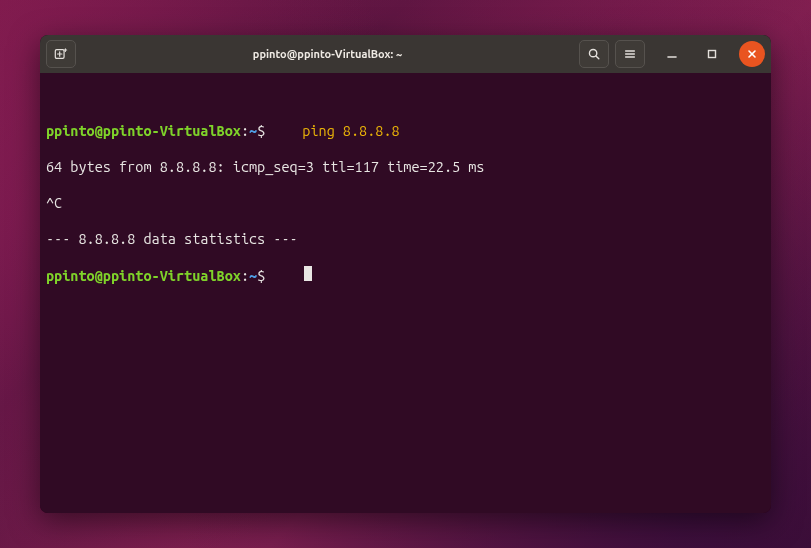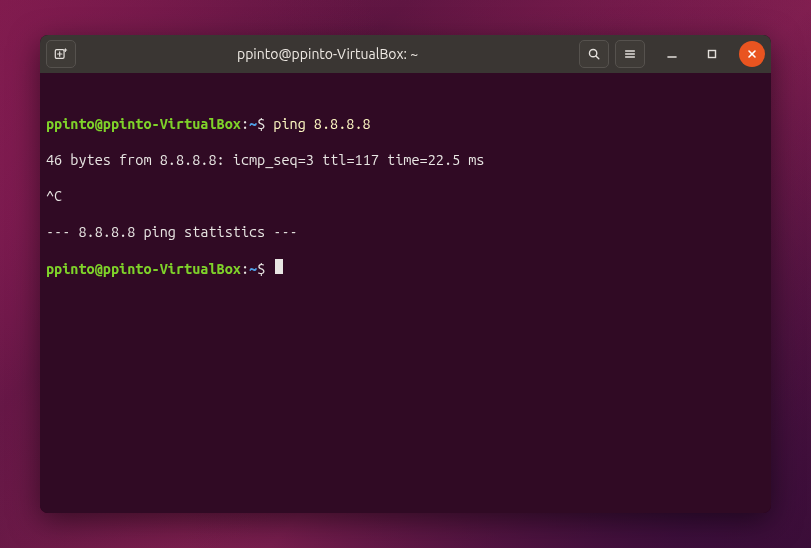--- a/index.html
+++ b/index.html
@@ -44,48 +44,48 @@
       display: flex; align-items: center; justify-content: center;
       color: #e4e0dc;
     }
     .tb-btn.framed { border: 1px solid #56524e; background: #3f3b37; }
     .tb-btn svg { width: 14px; height: 14px; display: block; }
     .title {
       flex: 1;
       text-align: center;
       color: #efeae4;
       font-family: Ubuntu, "Segoe UI", sans-serif;
-      font-size: 14px;
-      font-weight: 400;
+      font-size: 11px;
+      font-weight: 700;
     }
     .win-ctl {
       width: 26px; height: 26px;
       border-radius: 50%;
       display: flex; align-items: center; justify-content: center;
       margin-left: 8px;
       color: #e4e0dc;
     }
     .win-ctl.close { background: #e95420; color: #fff; }
     .win-ctl svg { width: 10px; height: 10px; display: block; }
     .terminal {
       flex: 1;
       background: #300a24;
-      padding: 6px 6px;
+      padding: 13px 6px;
       font-size: 14.5px;
       line-height: 18px;
       color: #e8e6e3;
       white-space: pre;
       overflow: hidden;
     }
     .prompt-line { display: flex; flex-wrap: wrap; align-items: baseline; }
     .host { color: #7fd32a; font-weight: bold; }
     .colon { color: #e8e6e3; }
     .cwd { color: #4f9ee3; font-weight: bold; }
     .dollar { color: #e8e6e3; margin-right: 8px; }
-    .cmd { color: #fef9c3; }
+    .cmd { color: #eab308; margin-left: 29px; }
     .out { color: #e8e6e3; }
     .cursor {
       display: inline-block;
       width: 8px; height: 15px;
       background: #e8e6e3;
       vertical-align: -2px;
       margin-left: 2px;
     }
   </style>
 </head>
@@ -131,18 +131,18 @@
     <div class="win-ctl close">
       <svg viewBox="0 0 10 10">
         <line x1="2" y1="2" x2="8" y2="8" stroke="currentColor" stroke-width="1.6" stroke-linecap="round"></line>
         <line x1="8" y1="2" x2="2" y2="8" stroke="currentColor" stroke-width="1.6" stroke-linecap="round"></line>
       </svg>
     </div>
   </div>
 
   <div class="terminal">
     <div class="prompt-line"><span class="host">ppinto@ppinto-VirtualBox</span><span class="colon">:</span><span class="cwd">~</span><span class="dollar">$</span> <span class="cmd">ping 8.8.8.8</span></div>
-<div class="out">46 bytes from 8.8.8.8: icmp_seq=3 ttl=117 time=22.5 ms</div>
+<div class="out">64 bytes from 8.8.8.8: icmp_seq=3 ttl=117 time=22.5 ms</div>
 <div class="out">^C</div>
-<div class="out">--- 8.8.8.8 ping statistics ---</div>
+<div class="out">--- 8.8.8.8 data statistics ---</div>
 <div class="prompt-line"><span class="host">ppinto@ppinto-VirtualBox</span><span class="colon">:</span><span class="cwd">~</span><span class="dollar">$</span> <span class="cmd"></span><span class="cursor"></span></div>
   </div>
 </div>
 
 </body></html>

